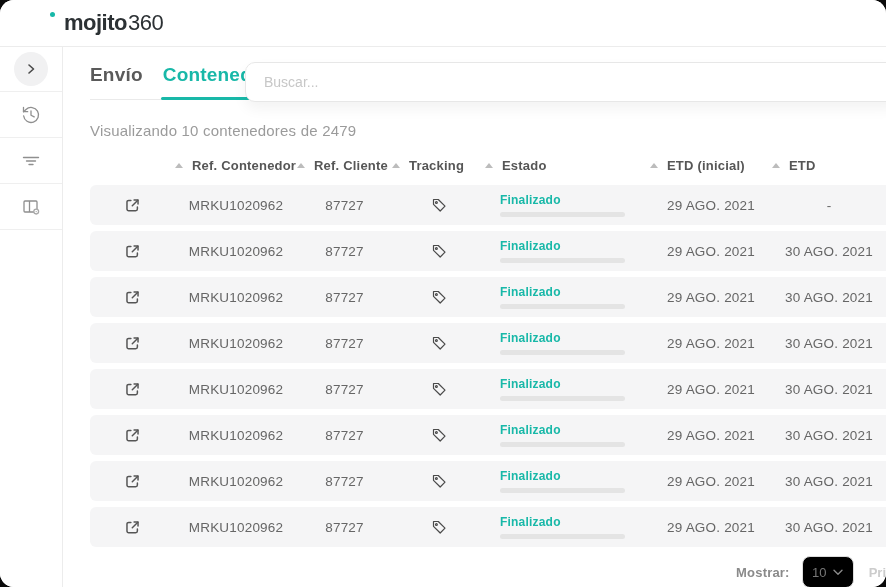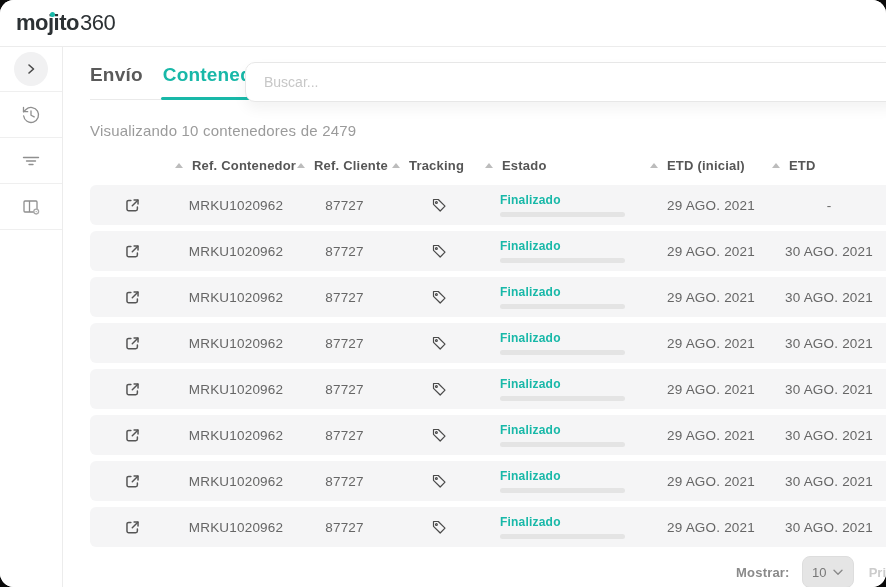--- a/index.html
+++ b/index.html
@@ -1,21 +1,21 @@
 <!DOCTYPE html>
 <html style="--accent: #18b8a8;"><head>
 <meta charset="utf-8">
 <style>
   html,body{margin:0;padding:0;background:#0b0b0b;font-family:"Liberation Sans","DejaVu Sans",sans-serif;}
   .app{position:relative;width:886px;height:587px;background:#fff;border-radius:14px;overflow:hidden;margin:0 auto;}
 
   
   .navbar{position:absolute;top:0;left:0;right:0;height:46px;background:#fff;border-bottom:1px solid #ececec;display:flex;align-items:center;z-index:5;}
   .logo{position:relative;margin-left:16px;font-size:22px;color:#2c3134;letter-spacing:-0.5px;white-space:nowrap;}
-  .logo .main{font-weight:700;}
+  .logo .main{font-weight:700;margin-left:48px;}
   .logo .suffix{font-weight:400;margin-left:1px;}
   .logo .j-dot{position:absolute;left:34px;top:2px;width:5px;height:5px;border-radius:50%;background:var(--accent);}
   .nav-items{display:flex;align-items:stretch;height:46px;margin-left:40px;gap:58px;}
   .nav-item{position:relative;display:flex;align-items:center;font-size:13.5px;font-weight:700;letter-spacing:.3px;color:#9c9c9c;cursor:pointer;}
   .nav-item.active{color:var(--accent);}
   .nav-item.active::after{content:"";position:absolute;left:-8px;right:-8px;bottom:0;height:3px;background:var(--accent);border-radius:2px;}
 
   
   .sidebar{position:absolute;top:46px;left:0;bottom:0;width:62px;background:#fff;border-right:1px solid #ececec;z-index:4;}
   .side-item{height:45px;display:flex;align-items:center;justify-content:center;border-bottom:1px solid #efefef;cursor:pointer;}
@@ -45,21 +45,21 @@
   .link-btn{background:none;border:none;padding:2px;cursor:pointer;display:flex;}
   .c-tag{display:flex;justify-content:center;cursor:pointer;}
   .c-estado{display:flex;flex-direction:column;align-items:flex-start;justify-content:center;padding-left:15px;}
   .estado-label{font-size:12px;font-weight:700;color:var(--accent);letter-spacing:.2px;}
   .progress-track{margin-top:5px;width:125px;height:5px;border-radius:3px;background:#e4e4e4;overflow:hidden;}
   .progress-fill{height:100%;background:var(--accent);border-radius:3px;}
 
   
   .tfoot{display:flex;align-items:center;justify-content:flex-end;gap:12px;margin-top:9px;white-space:nowrap;}
   .mostrar{font-size:13px;font-weight:700;color:#8a8a8a;letter-spacing:.2px;}
-  .page-size{display:flex;align-items:center;justify-content:center;gap:7px;width:50px;height:30px;border:1px solid #ddd;border-radius:8px;background:#e5e5e5;cursor:pointer;}
+  .page-size{display:flex;align-items:center;justify-content:center;gap:7px;width:50px;height:30px;border:1px solid #ddd;border-radius:8px;background:#000000;cursor:pointer;}
   .page-size span{font-size:13px;color:#777;}
   .first-link{font-size:13px;font-weight:700;color:#ccc;margin-left:3px;cursor:pointer;}
 
   svg{display:block;}
 </style>
 </head>
 <body>
 
 <div class="app">
 

